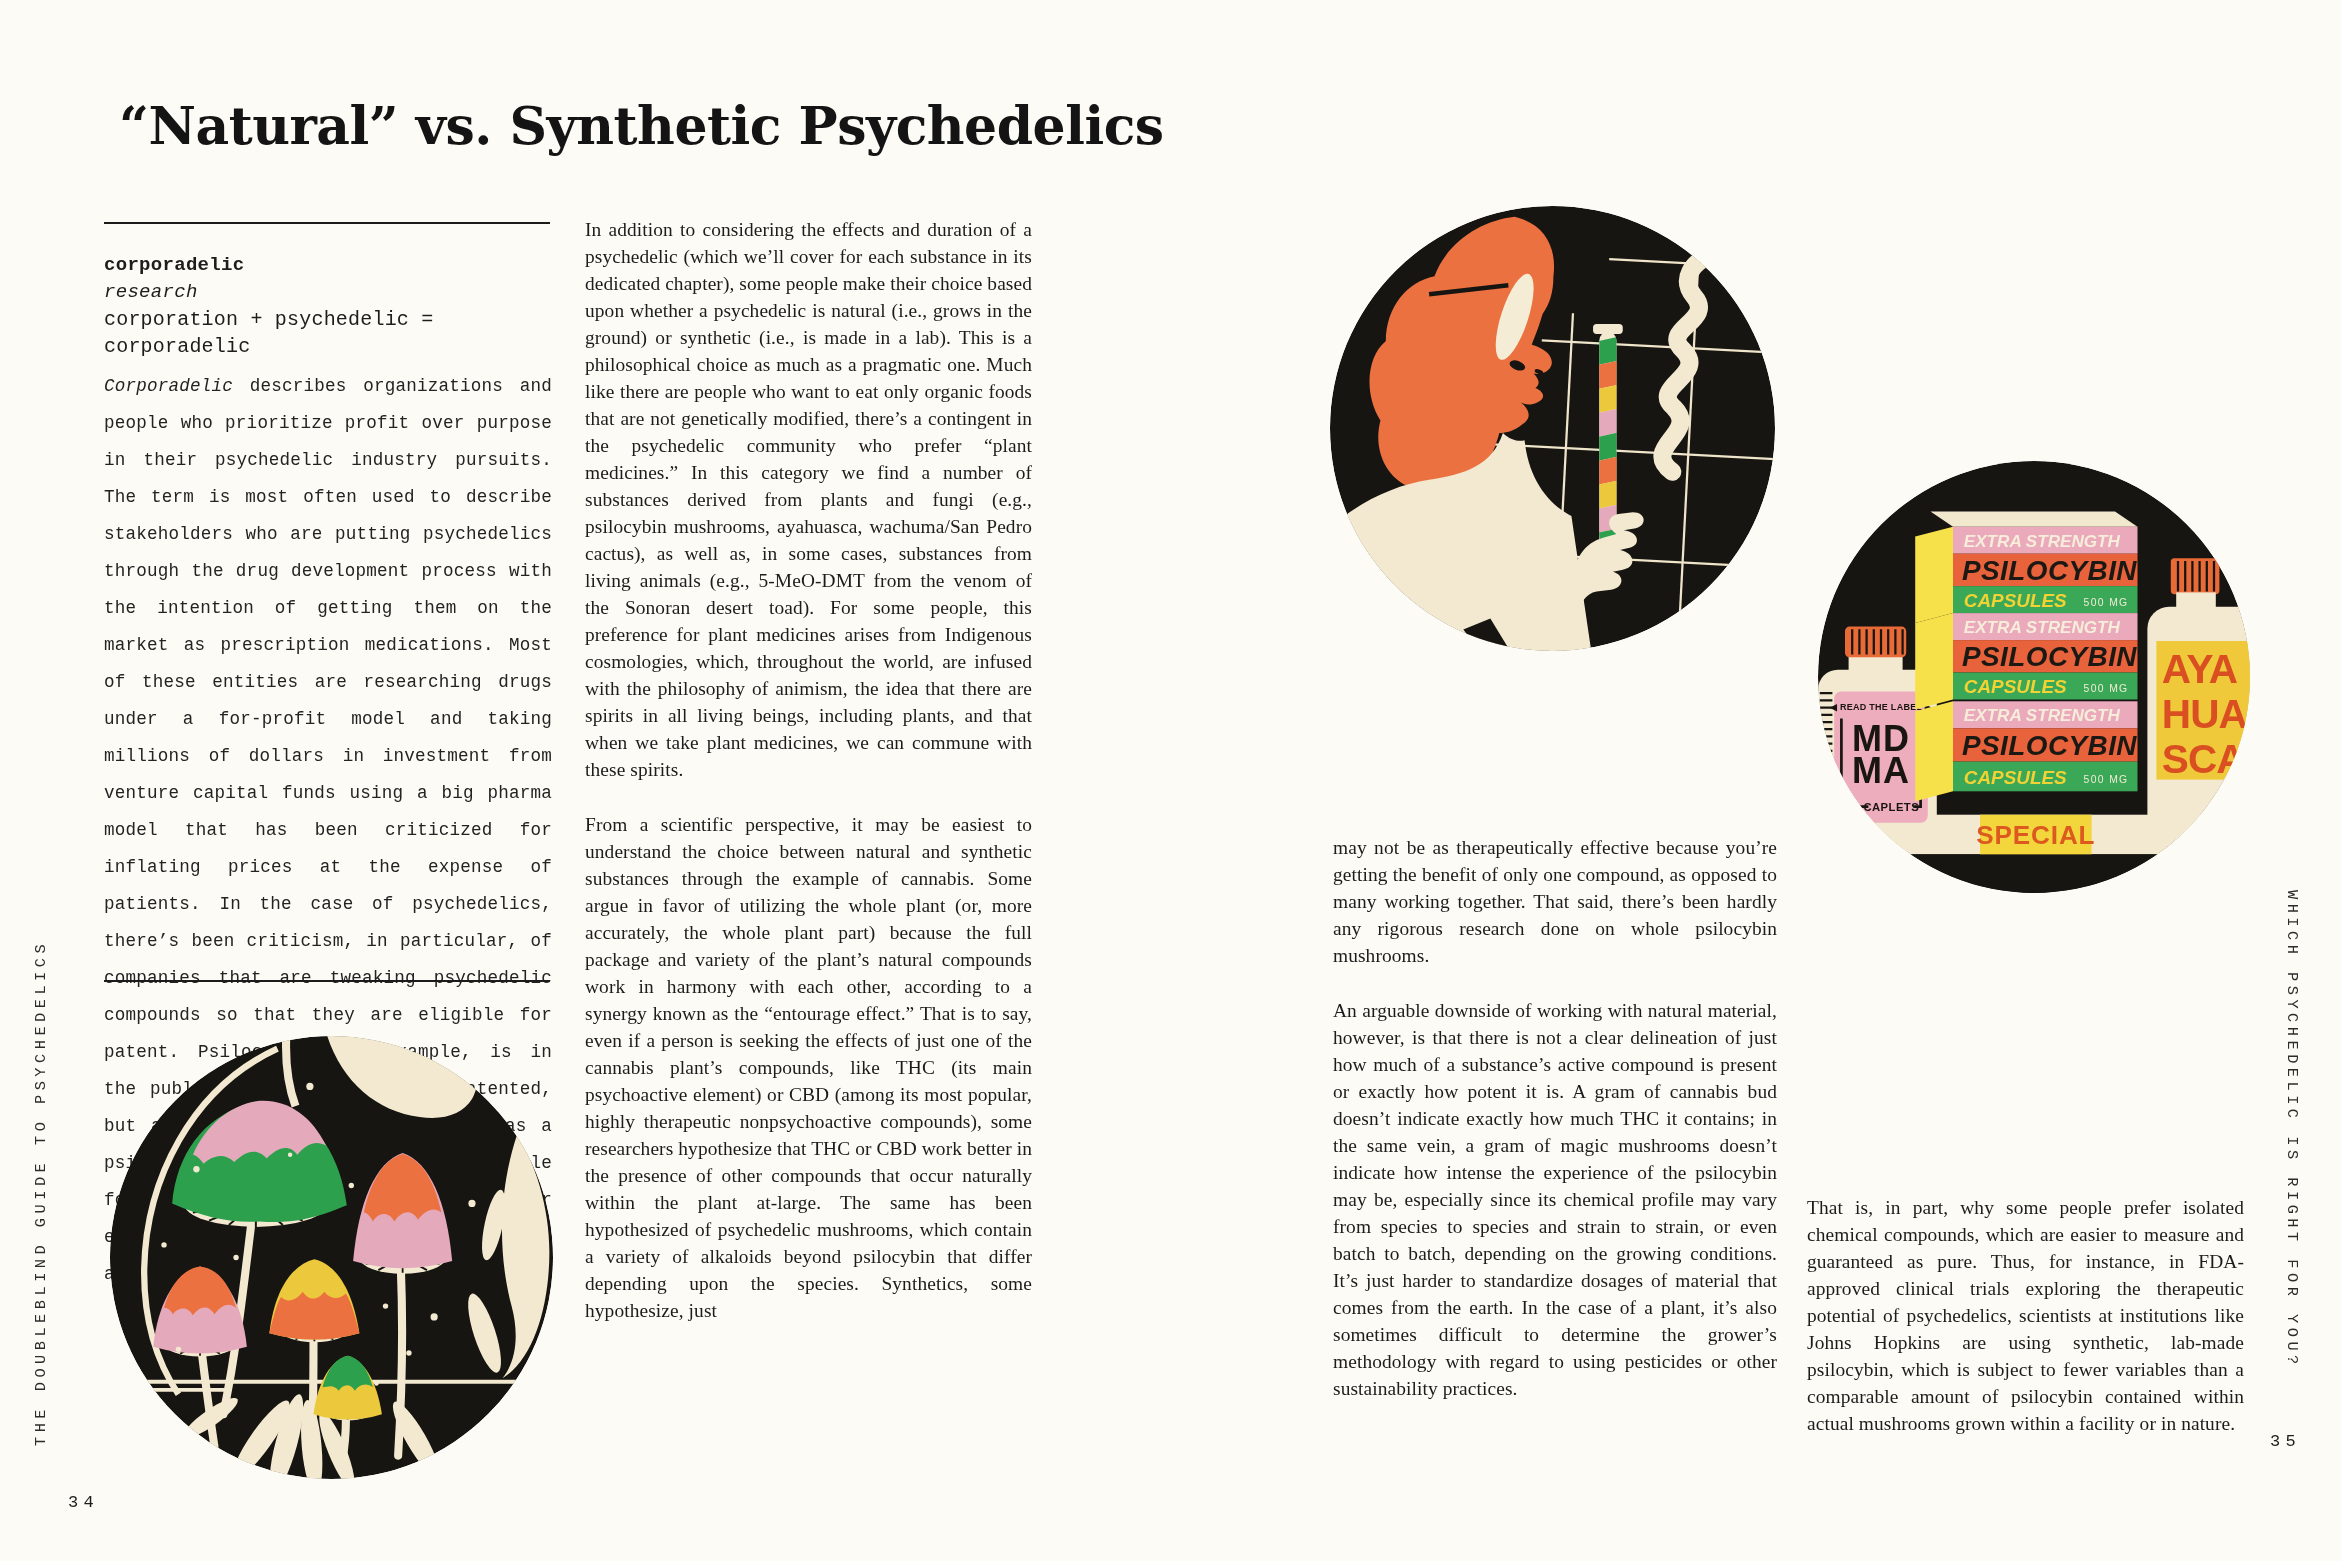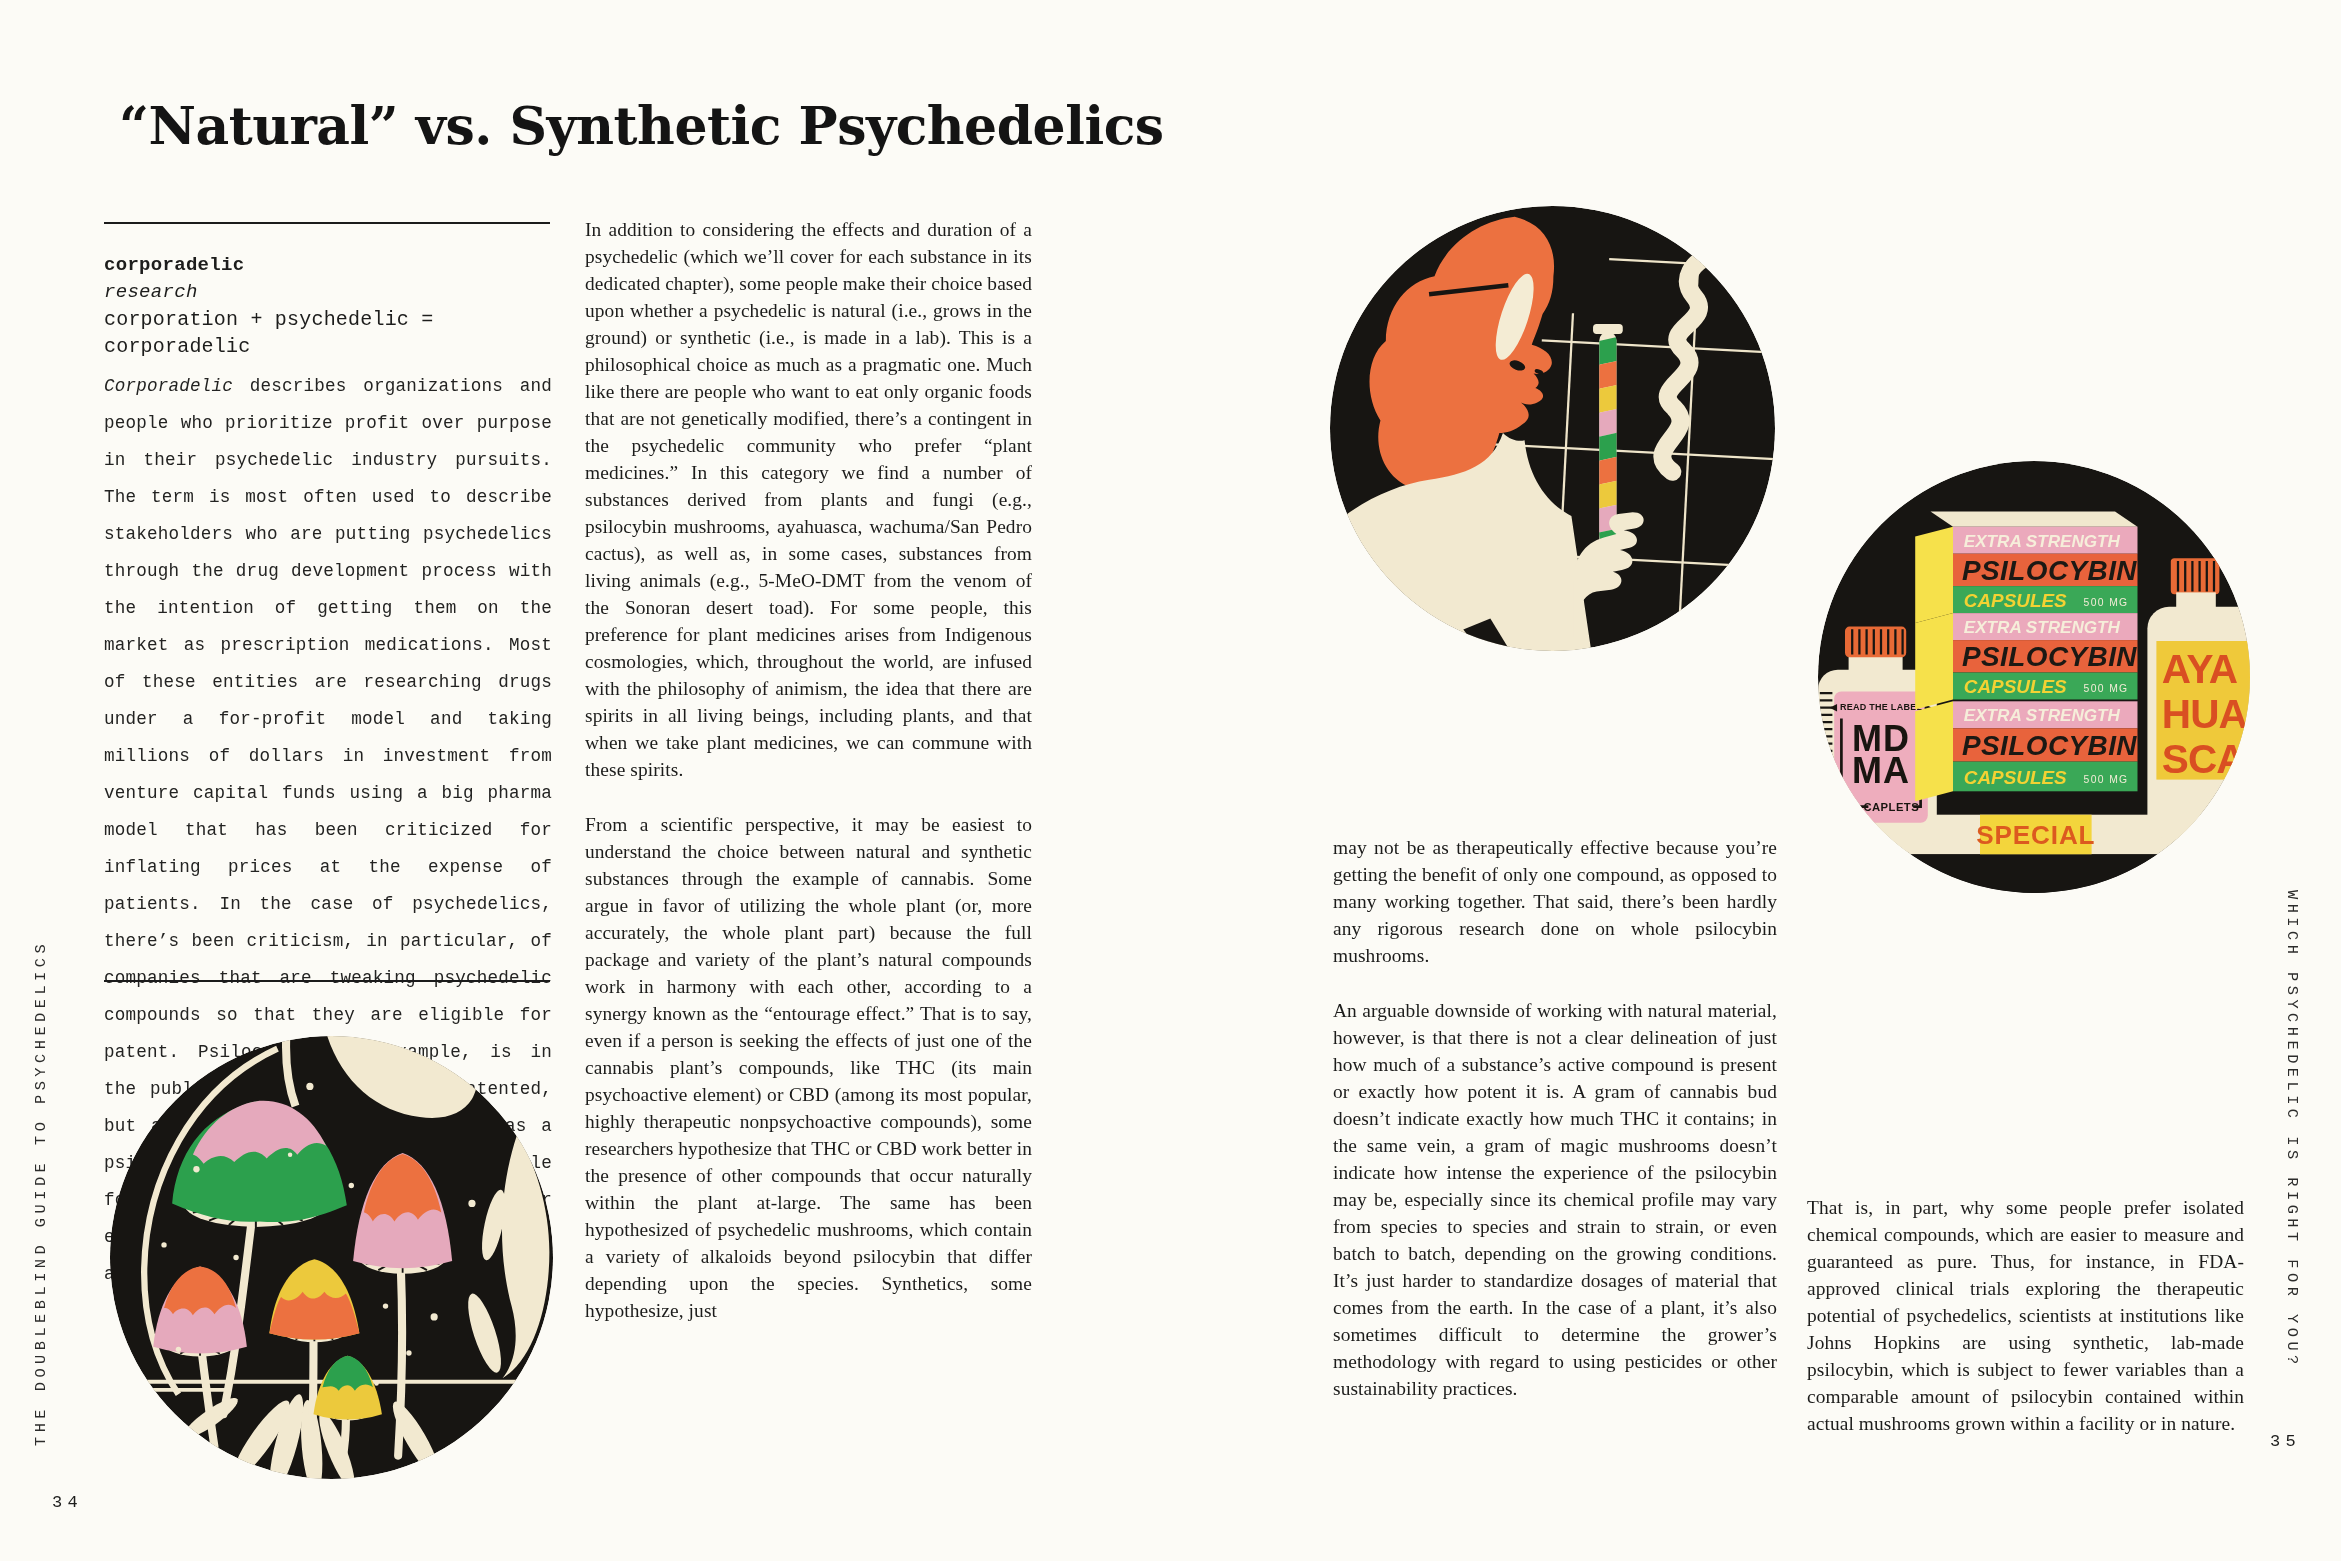--- a/index.html
+++ b/index.html
@@ -21,21 +21,21 @@
   .pagenum{font-size:17px;letter-spacing:5.4px;color:#1d1d1c;}
   svg text{font-family:"Liberation Sans",sans-serif;}
 </style>
 </head>
 <body>
 
 <div id="spread">
 
   <div class="abs sans spine spine-left" style="left:32px;top:842px;height:604px;">THE DOUBLEBLIND GUIDE TO PSYCHEDELICS</div>
 
-  <div class="abs sans pagenum" style="left:52px;top:1493px;">34</div>
+  <div class="abs sans pagenum" style="left:68px;top:1493px;">34</div>
 
   <div id="page-title" class="abs" style="left:95px;top:95px;margin-left:24px;">“Natural” vs. Synthetic Psychedelics</div>
 
   <div class="abs rule" style="left:104px;top:222px;width:446px;"></div>
 
   <div class="abs sans" style="left:104px;top:252px;width:446px;">
     <div class="defterm">corporadelic</div>
     <div class="defpos">research</div>
     <div class="defformula">corporation + psychedelic = corporadelic</div>
   </div>

